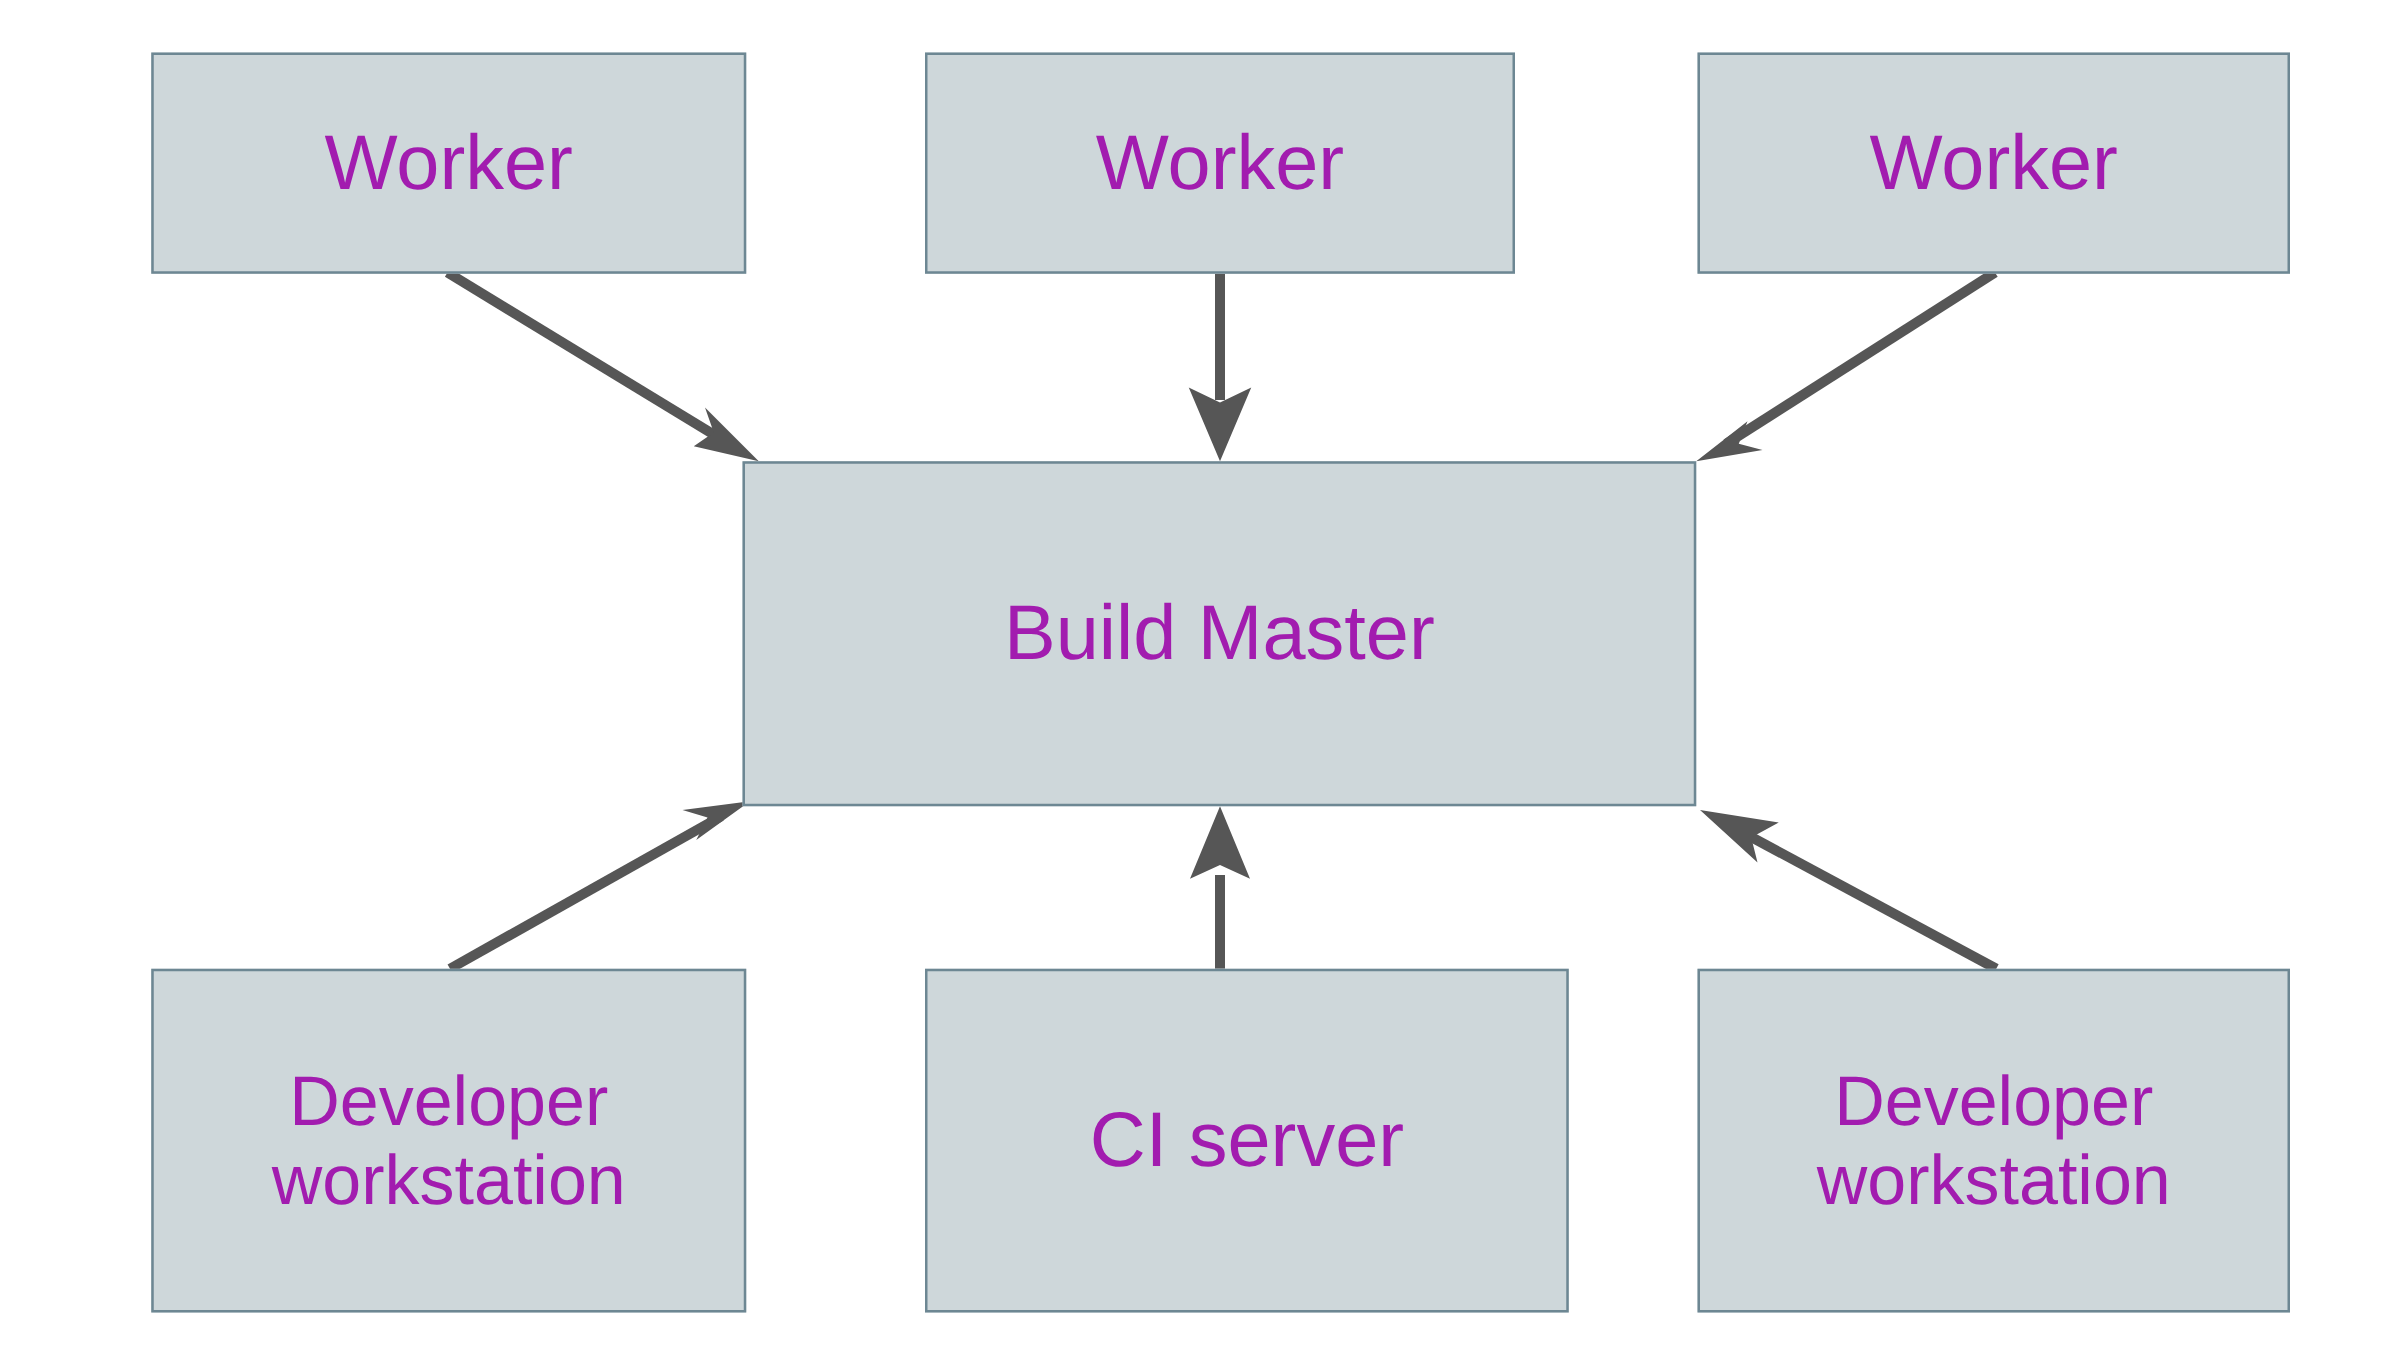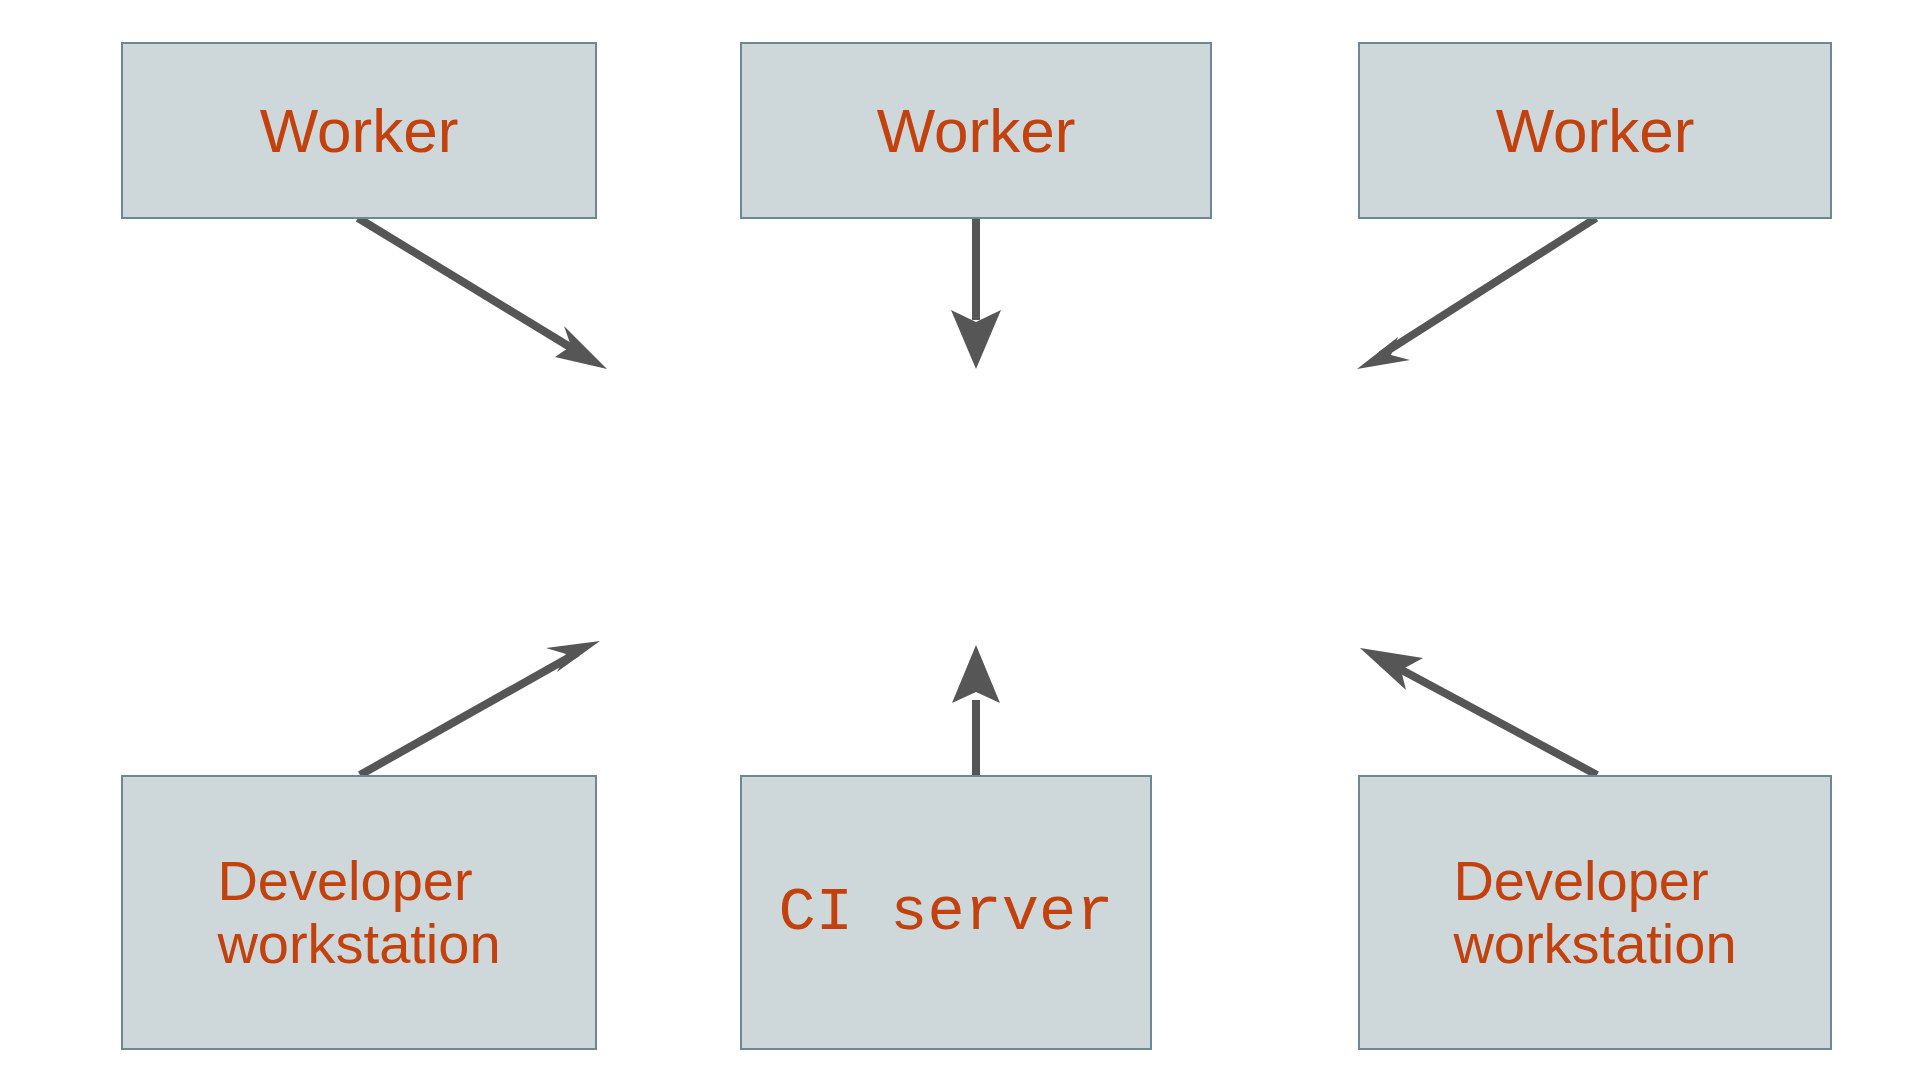--- a/index.html
+++ b/index.html
@@ -18,22 +18,22 @@
     overflow: hidden;
   }
   .node {
     position: absolute;
     box-sizing: border-box;
     background: #ced7da;
     border: 2px solid #6d8793;
     display: flex;
     align-items: center;
     justify-content: center;
-    text-align: left;
-    color: #c2410c;
+    text-align: center;
+    color: #a21caf;
     z-index: 2;
   }
   .node .label {
     font-weight: 400;
     letter-spacing: 0px;
     line-height: 1.12;
     white-space: pre-line;
   }
   
   #node-worker-left   { left: 121px; top: 42px;  width: 476px; height: 177px; }
@@ -42,21 +42,21 @@
   #node-worker-left .label,
   #node-worker-center .label,
   #node-worker-right .label { font-size: 62px; }
 
   
   #node-build-master { left: 594px; top: 369px; width: 763px; height: 276px; }
   #node-build-master .label { font-size: 62px; }
 
   
   #node-dev-left  { left: 121px;  top: 775px; width: 476px; height: 275px; }
-  #node-ci-server { left: 740px;  top: 775px; width: 412px; height: 275px; font-family: Liberation Mono, monospace; }
+  #node-ci-server { left: 740px;  top: 775px; width: 515px; height: 275px; }
   #node-dev-right { left: 1358px; top: 775px; width: 474px; height: 275px; }
   #node-dev-left .label,
   #node-dev-right .label { font-size: 56px; }
   #node-ci-server .label { font-size: 62px; }
 
   #edges {
     position: absolute;
     left: 0;
     top: 0;
     width: 1910px;
@@ -108,20 +108,23 @@
   </div>
 
   <div class="node" id="node-worker-center">
     <span class="label">Worker</span>
   </div>
 
   <div class="node" id="node-worker-right">
     <span class="label">Worker</span>
   </div>
 
+  <div class="node" id="node-build-master">
+    <span class="label">Build Master</span>
+  </div>
 
   <div class="node" id="node-dev-left">
     <span class="label">Developer
 workstation</span>
   </div>
 
   <div class="node" id="node-ci-server">
     <span class="label">CI server</span>
   </div>
 

